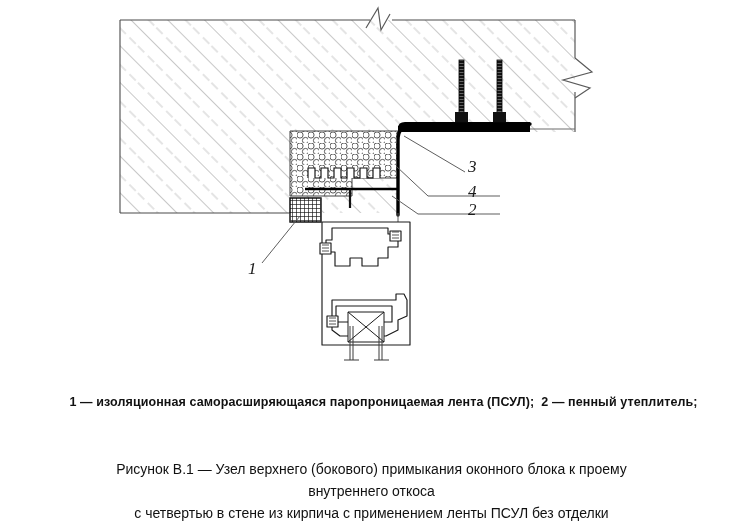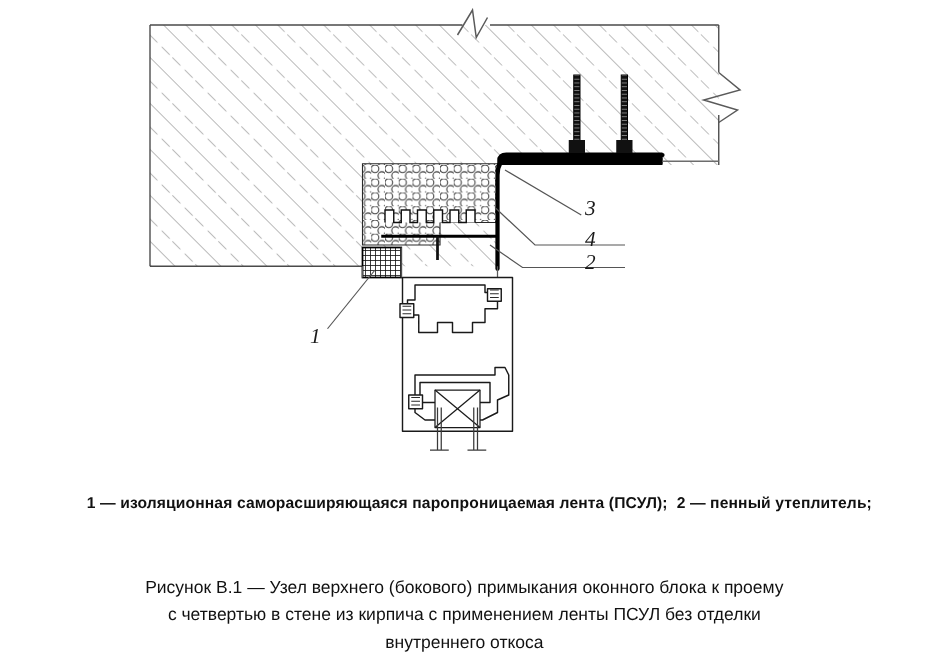--- a/index.html
+++ b/index.html
@@ -207,17 +207,17 @@
 
     </g>
   </svg>
 
   <div class="legend">
     <span class="ln">1 — изоляционная самораcширяющаяся паропроницаемая лента (ПСУЛ);  2 — пенный утеплитель;</span>
   </div>
 
   <div class="caption">
     <span class="cln">Рисунок В.1 — Узел верхнего (бокового) примыкания оконного блока к проему</span>
+    <span class="cln">внутреннего откоса</span>
     <span class="cln">с четвертью в стене из кирпича с применением ленты ПСУЛ без отделки</span>
-    <span class="cln">внутреннего откоса</span>
   </div>
 
 </div>
 
 </body></html>

